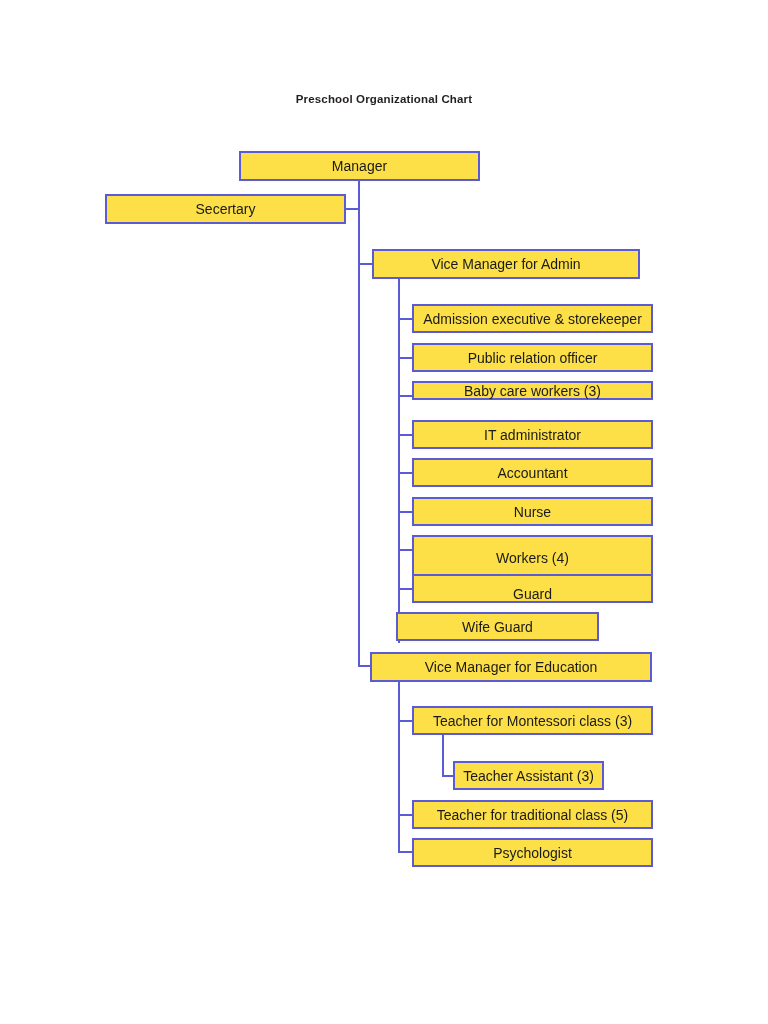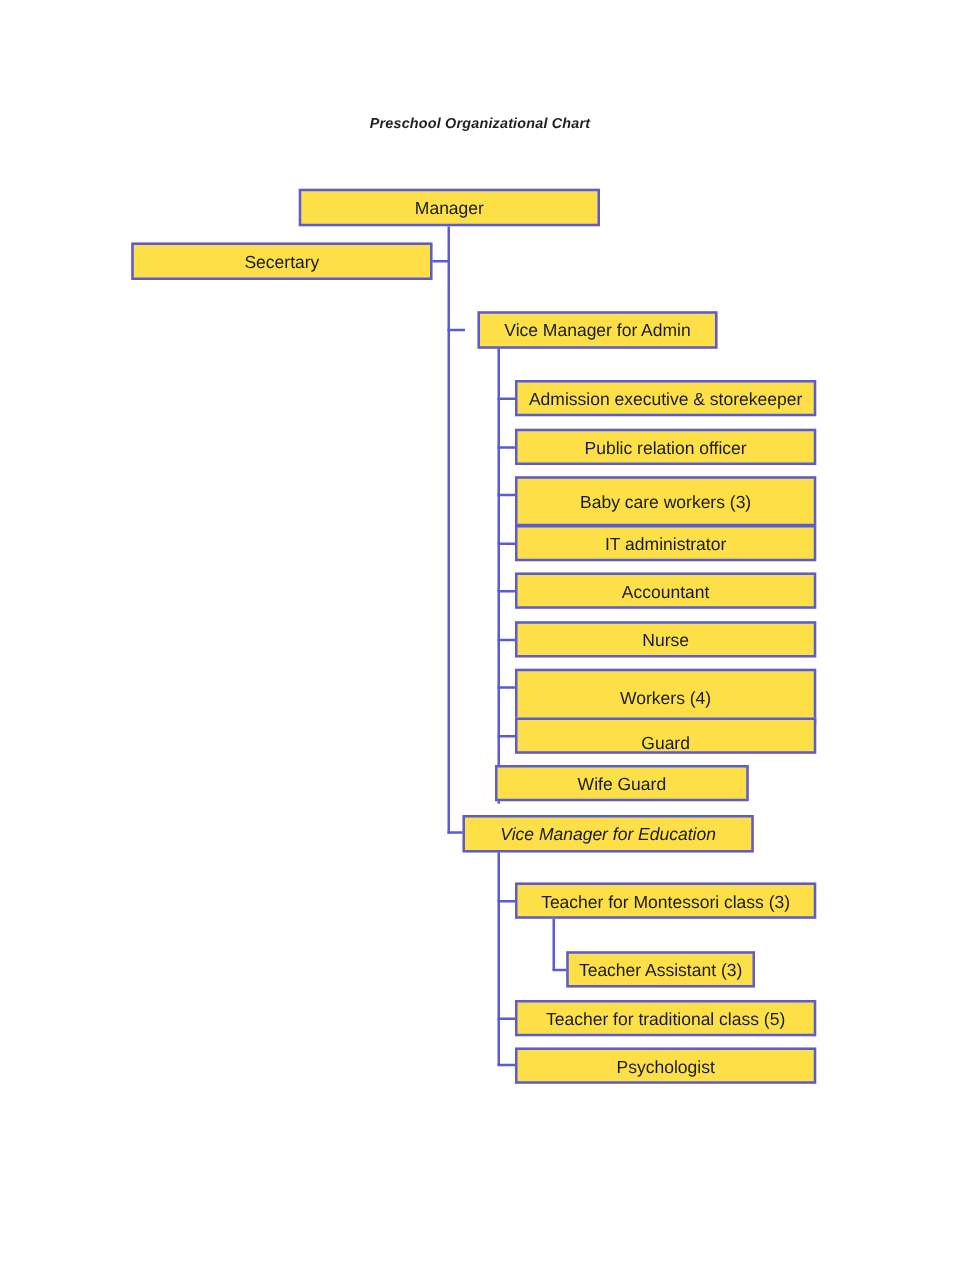--- a/index.html
+++ b/index.html
@@ -29,21 +29,20 @@
     position: absolute;
     left: 0;
     top: 93px;
     width: 768px;
     text-align: center;
     font-family: "Liberation Sans", sans-serif;
     font-size: 11.5px;
     font-weight: bold;
     color: #231f20;
     letter-spacing: 0.15px;
-    font-style: italic;
   }
 
   
   .node {
     position: absolute;
     box-sizing: border-box;
     border: 2px solid #5b5bd6;
     background: #fde047;
     display: flex;
     align-items: center;
@@ -103,33 +102,33 @@
   <div class="conn h" style="left:442px; top:775px; width:12px;"></div>
 
   <div class="node" style="left:239px; top:151px; width:241px; height:30px;">
     <span>Manager</span>
   </div>
 
   <div class="node" style="left:105px; top:194px; width:241px; height:30px;">
     <span>Secertary</span>
   </div>
 
-  <div class="node" style="left:382px; top:249px; width:192px; height:30px;">
+  <div class="node" style="left:372px; top:249px; width:268px; height:30px;">
     <span>Vice Manager for Admin</span>
   </div>
 
   <div class="node" style="left:412px; top:304px; width:241px; height:29px;">
     <span>Admission executive &amp; storekeeper</span>
   </div>
 
   <div class="node" style="left:412px; top:343px; width:241px; height:29px;">
     <span>Public relation officer</span>
   </div>
 
-  <div class="node" style="left:412px; top:381px; width:241px; height:40px;">
+  <div class="node" style="left:412px; top:381px; width:241px; height:19px;">
     <span>Baby care workers (3)</span>
   </div>
 
   <div class="node" style="left:412px; top:420px; width:241px; height:29px;">
     <span>IT administrator</span>
   </div>
 
   <div class="node" style="left:412px; top:458px; width:241px; height:29px;">
     <span>Accountant</span>
   </div>
@@ -143,21 +142,21 @@
   </div>
 
   <div class="node" style="left:412px; top:574px; width:241px; height:29px;align-items:flex-end;">
     <span>Guard</span>
   </div>
 
   <div class="node" style="left:396px; top:612px; width:203px; height:29px;">
     <span>Wife Guard</span>
   </div>
 
-  <div class="node" style="left:370px; top:652px; width:233px; height:30px;font-style:italic;">
+  <div class="node" style="left:370px; top:652px; width:282px; height:30px;">
     <span>Vice Manager for Education</span>
   </div>
 
   <div class="node" style="left:412px; top:706px; width:241px; height:29px;">
     <span>Teacher for Montessori class (3)</span>
   </div>
 
   <div class="node" style="left:453px; top:761px; width:151px; height:29px;">
     <span>Teacher Assistant (3)</span>
   </div>

